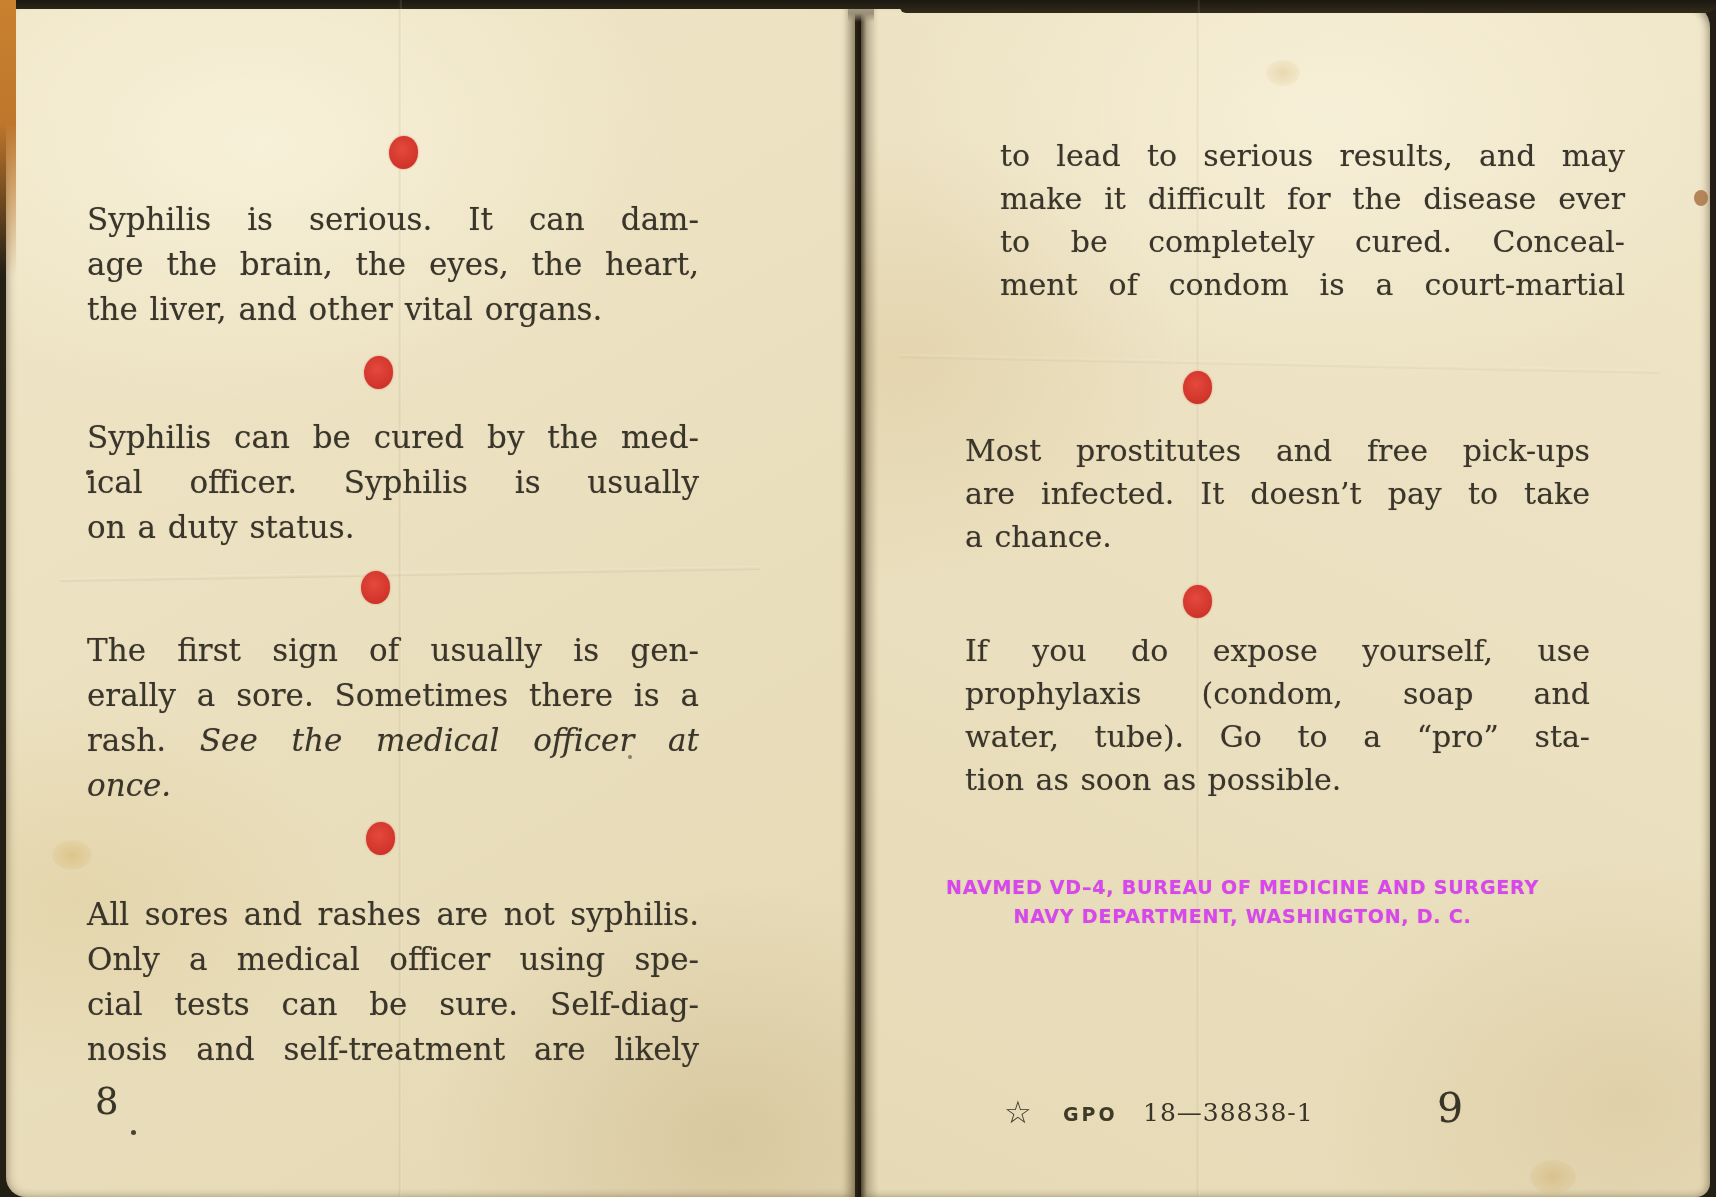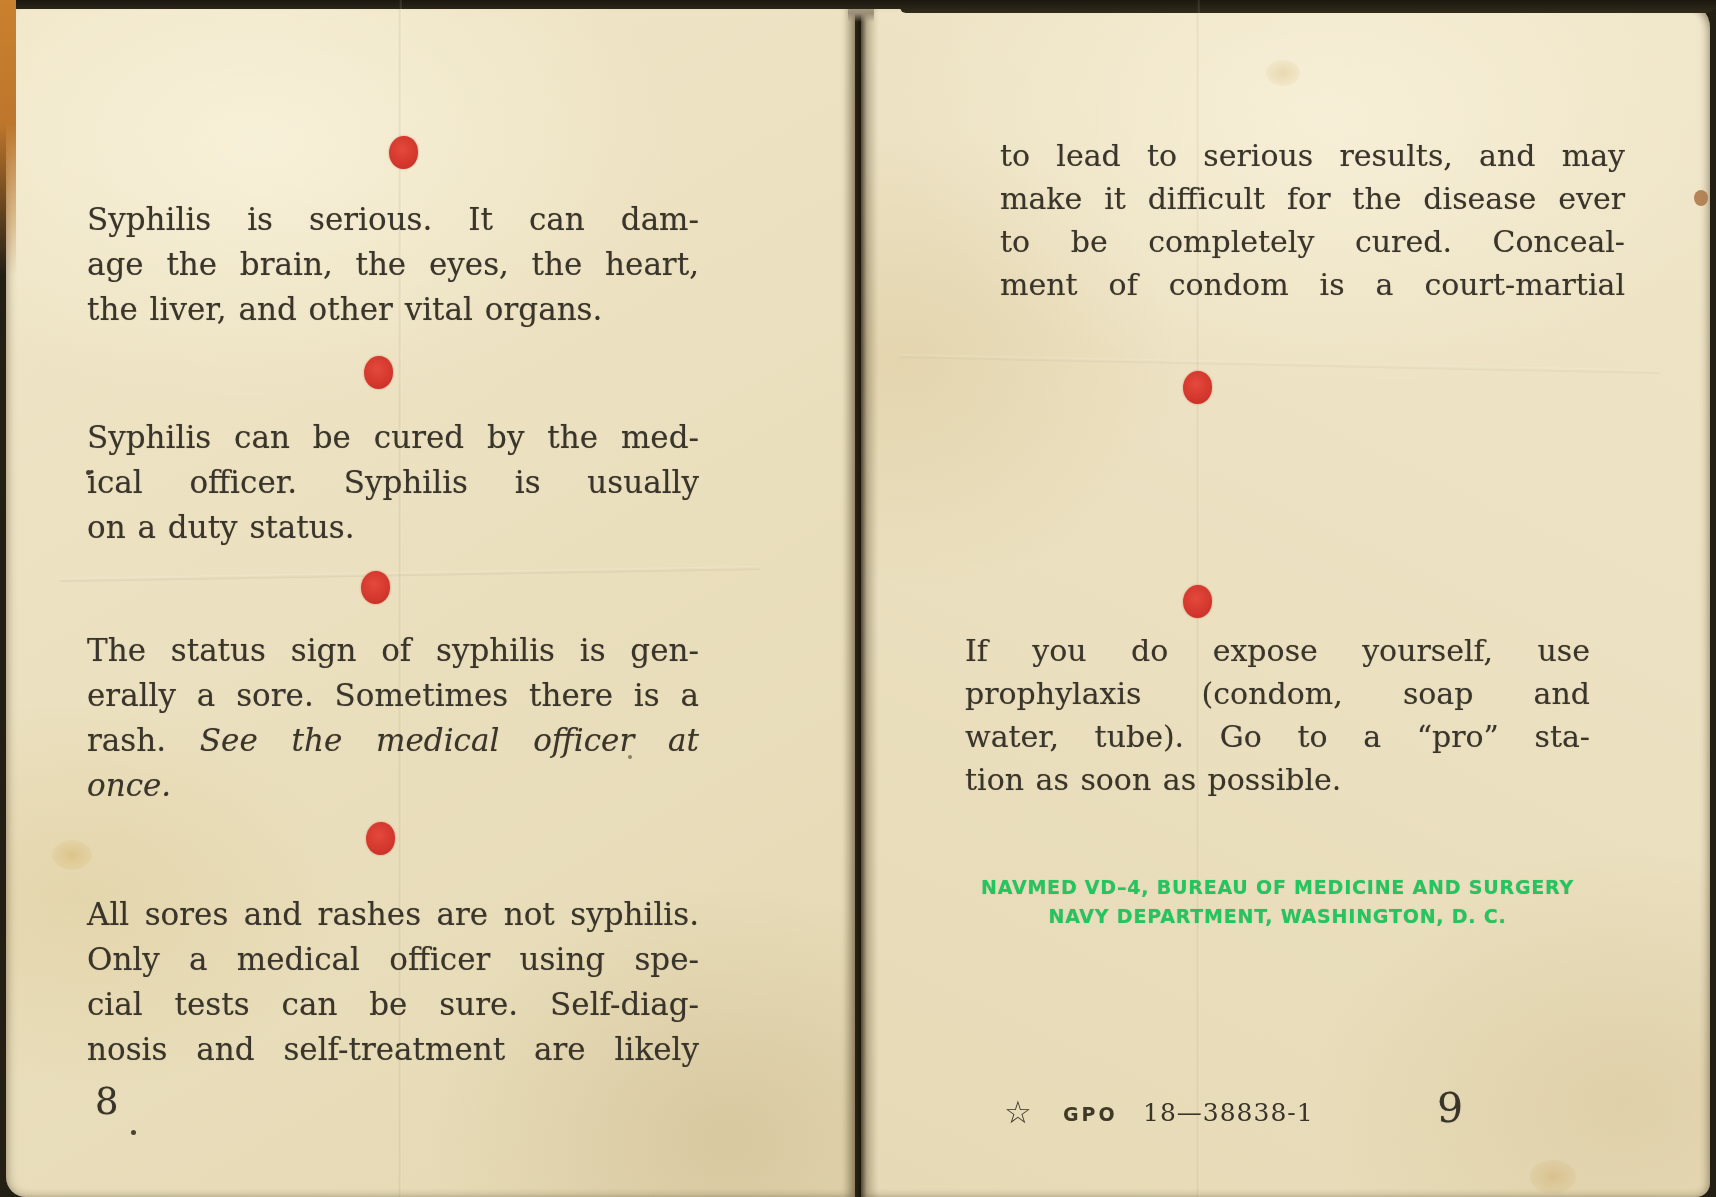--- a/index.html
+++ b/index.html
@@ -66,23 +66,23 @@
   .para{position:absolute;color:#3a352b;text-shadow:0 0 1px rgba(58,50,38,0.35);word-spacing:2px;}
   .para-left{left:87px;width:612px;font-size:31px;line-height:45px;}
   .para-right{left:965px;width:625px;font-size:30px;line-height:43px;}
   .line{text-align:left;white-space:nowrap;}
   .line.j{white-space:normal;text-align:justify;text-align-last:justify;text-justify:inter-word;}
   .it{font-style:italic;}
   .pagenum{position:absolute;color:#393428;text-shadow:0 0 1px rgba(58,50,38,0.35);}
   .pagenum-8{left:95px;top:1080px;font-size:37px;}
   .pagenum-9{left:1437px;top:1084px;font-size:41px;}
   .imprint{
-    position:absolute;left:965px;width:625px;text-align:center;
+    position:absolute;left:930px;width:625px;text-align:center;
     font-family:"DejaVu Sans", sans-serif;font-weight:700;font-size:19px;
-    letter-spacing:0.8px;color:#22c55e;text-shadow:0 0 1px rgba(64,56,40,0.3);
+    letter-spacing:0.8px;color:#d946ef;text-shadow:0 0 1px rgba(64,56,40,0.3);
   }
   .imprint-1{top:876px;}
   .imprint-2{top:905px;}
   .star{position:absolute;left:1004px;top:1094px;font-size:31px;color:#3c362a;font-family:"DejaVu Sans", sans-serif;}
   .gpo{position:absolute;left:1063px;top:1103px;font-family:"DejaVu Sans", sans-serif;font-weight:700;font-size:19px;letter-spacing:3px;color:#3f3927;}
   .code{position:absolute;left:1143px;top:1098px;font-size:25px;letter-spacing:1px;color:#39342a;}
 </style>
 </head>
 <body>
 
@@ -124,21 +124,21 @@
     <div class="line">the liver, and other vital organs.</div>
   </div>
 
   <div class="para para-left" style="top:415px;">
     <div class="line j">Syphilis can be cured by the med-</div>
     <div class="line j">ical officer. Syphilis is usually</div>
     <div class="line">on a duty status.</div>
   </div>
 
   <div class="para para-left" style="top:628px;">
-    <div class="line j">The status sign of syphilis is gen-</div>
+    <div class="line j">The first sign of usually is gen-</div>
     <div class="line j">erally a sore. Sometimes there is a</div>
     <div class="line j"><span>rash. </span> <span class="it">See the medical officer at</span></div>
     <div class="line it">once.</div>
   </div>
 
   <div class="para para-left" style="top:892px;">
     <div class="line j">All sores and rashes are not syphilis.</div>
     <div class="line j">Only a medical officer using spe-</div>
     <div class="line j">cial tests can be sure. Self-diag-</div>
     <div class="line j">nosis and self-treatment are likely</div>
@@ -146,20 +146,25 @@
 
   <div class="pagenum pagenum-8">8</div>
 
   <div class="para para-right" style="top:134px;margin-left:35px;">
     <div class="line j">to lead to serious results, and may</div>
     <div class="line j">make it difficult for the disease ever</div>
     <div class="line j">to be completely cured. Conceal-</div>
     <div class="line j">ment of condom is a court-martial</div>
   </div>
 
+  <div class="para para-right" style="top:429px;">
+    <div class="line j">Most prostitutes and free pick-ups</div>
+    <div class="line j">are infected. It doesn’t pay to take</div>
+    <div class="line">a chance.</div>
+  </div>
 
   <div class="para para-right" style="top:629px;">
     <div class="line j">If you do expose yourself, use</div>
     <div class="line j">prophylaxis (condom, soap and</div>
     <div class="line j">water, tube). Go to a “pro” sta-</div>
     <div class="line">tion as soon as possible.</div>
   </div>
 
   <div class="imprint imprint-1">NAVMED VD–4, BUREAU OF MEDICINE AND SURGERY</div>
   <div class="imprint imprint-2">NAVY DEPARTMENT, WASHINGTON, D. C.</div>

